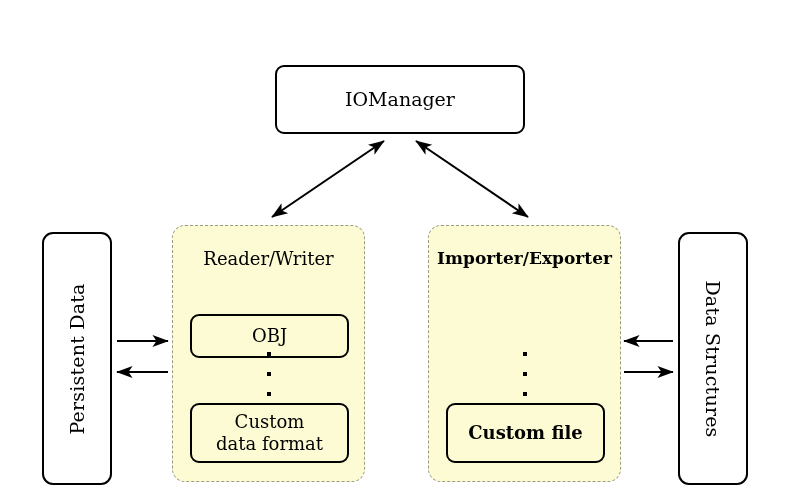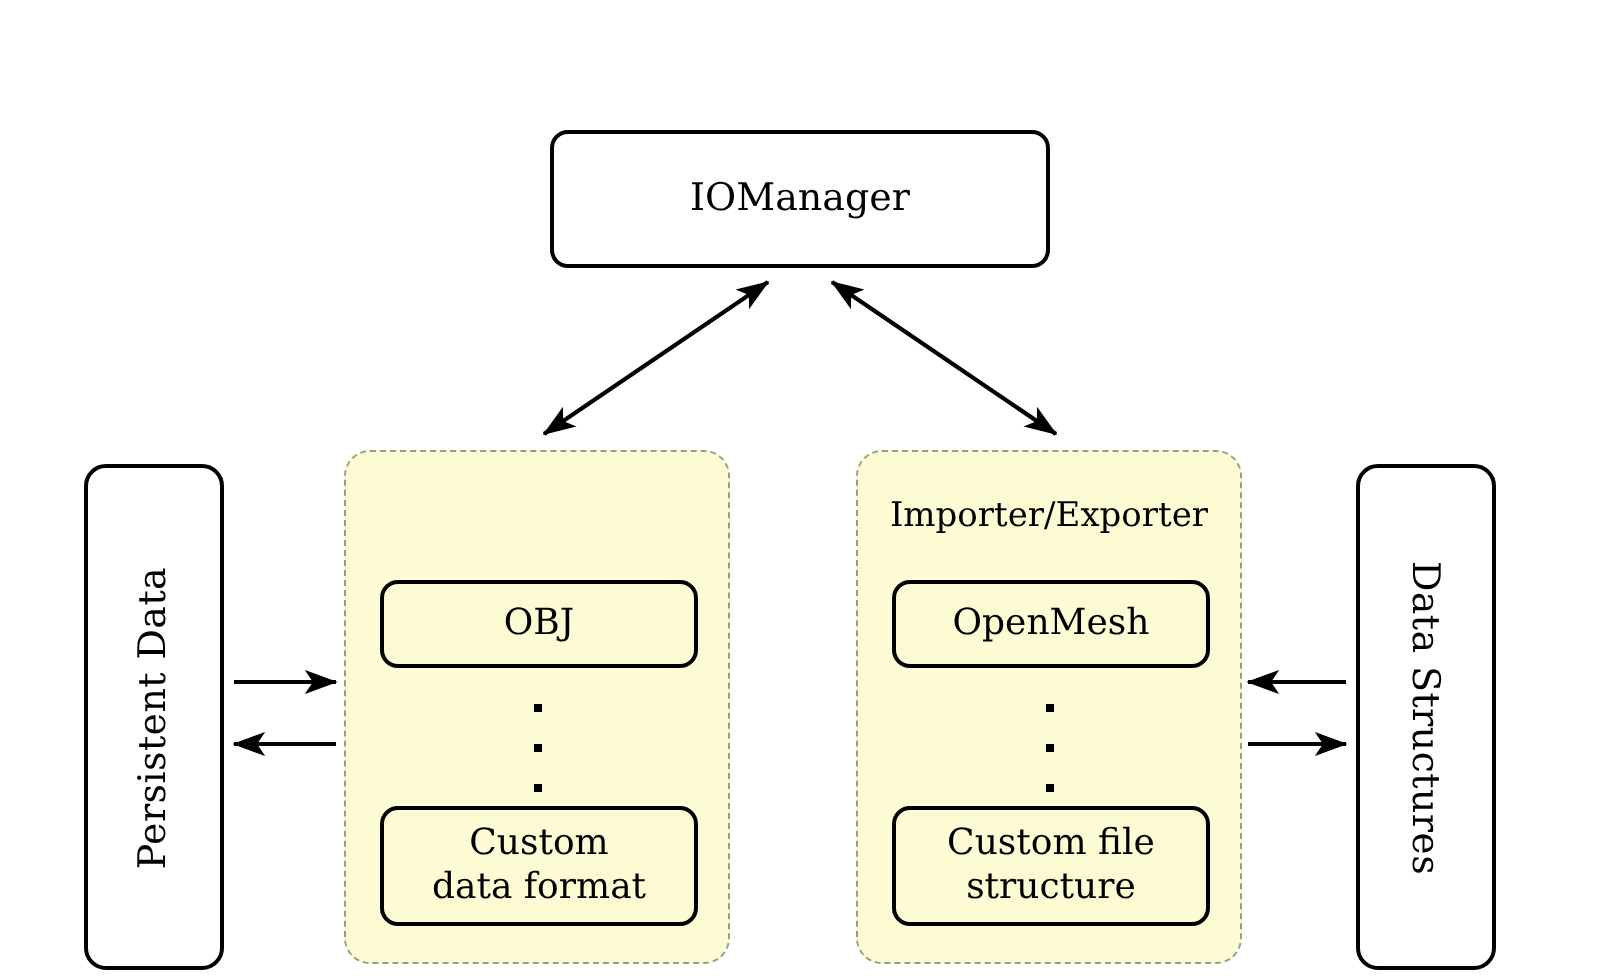--- a/index.html
+++ b/index.html
@@ -91,20 +91,21 @@
     left: 172px;
     top: 198px;
     width: 193px;
     height: 257px;
   }
   #group-importer {
     left: 428px;
     top: 198px;
     width: 193px;
     height: 257px;
+    font-weight: bold;
   }
   .group-title {
     position: absolute;
     left: 0;
     right: 0;
     top: 22px;
     text-align: center;
     font-size: 18px;
     white-space: nowrap;
   }
@@ -120,21 +121,21 @@
     display: flex;
     align-items: center;
     justify-content: center;
     text-align: center;
     font-size: 18px;
     line-height: 1.2;
     left: 17px;
     width: 159px;
   }
   .item.first {
-    top: 64px;
+    top: 88px;
     height: 44px;
     text-align: center;
   }
   .item.last {
     top: 177px;
     height: 60px;
   }
 
   
   .vdots {
@@ -174,20 +175,21 @@
 
   <div class="side-box" id="persistent-data">
     <span class="vlabel up">Persistent Data</span>
   </div>
 
   <div class="side-box" id="data-structures">
     <span class="vlabel down">Data Structures</span>
   </div>
 
   <div class="group" id="group-reader">
+    <div class="group-title">Reader/Writer</div>
 
     <div class="item first">
       <span>OBJ</span>
     </div>
 
     <div class="vdots">
       <span></span>
         <span></span>
         <span></span>
     </div>
@@ -196,34 +198,30 @@
       <span>
         <span>Custom</span><br>
         <span>data format</span>
       </span>
     </div>
   </div>
 
   <div class="group" id="group-importer">
     <div class="group-title">Importer/Exporter</div>
 
-    <div class="item first">
-      <span>OpenMesh</span>
-    </div>
 
     <div class="vdots">
       <span></span>
         <span></span>
         <span></span>
     </div>
 
     <div class="item last">
       <span>
         <span>Custom file</span><br>
-        <span>structure</span>
       </span>
     </div>
   </div>
 
   <svg id="arrows" viewBox="0 0 800 489" xmlns="http://www.w3.org/2000/svg">
     <defs>
       <marker id="ah-end" markerWidth="9" markerHeight="9" refX="7.4" refY="3.1" orient="auto" markerUnits="strokeWidth">
         <path d="M0,0.25 L7.8,3.1 L0,5.95 L1.9,3.1 Z" fill="#000000"></path>
       </marker>
       <marker id="ah-start" markerWidth="9" markerHeight="9" refX="0.4" refY="3.1" orient="auto" markerUnits="strokeWidth">

